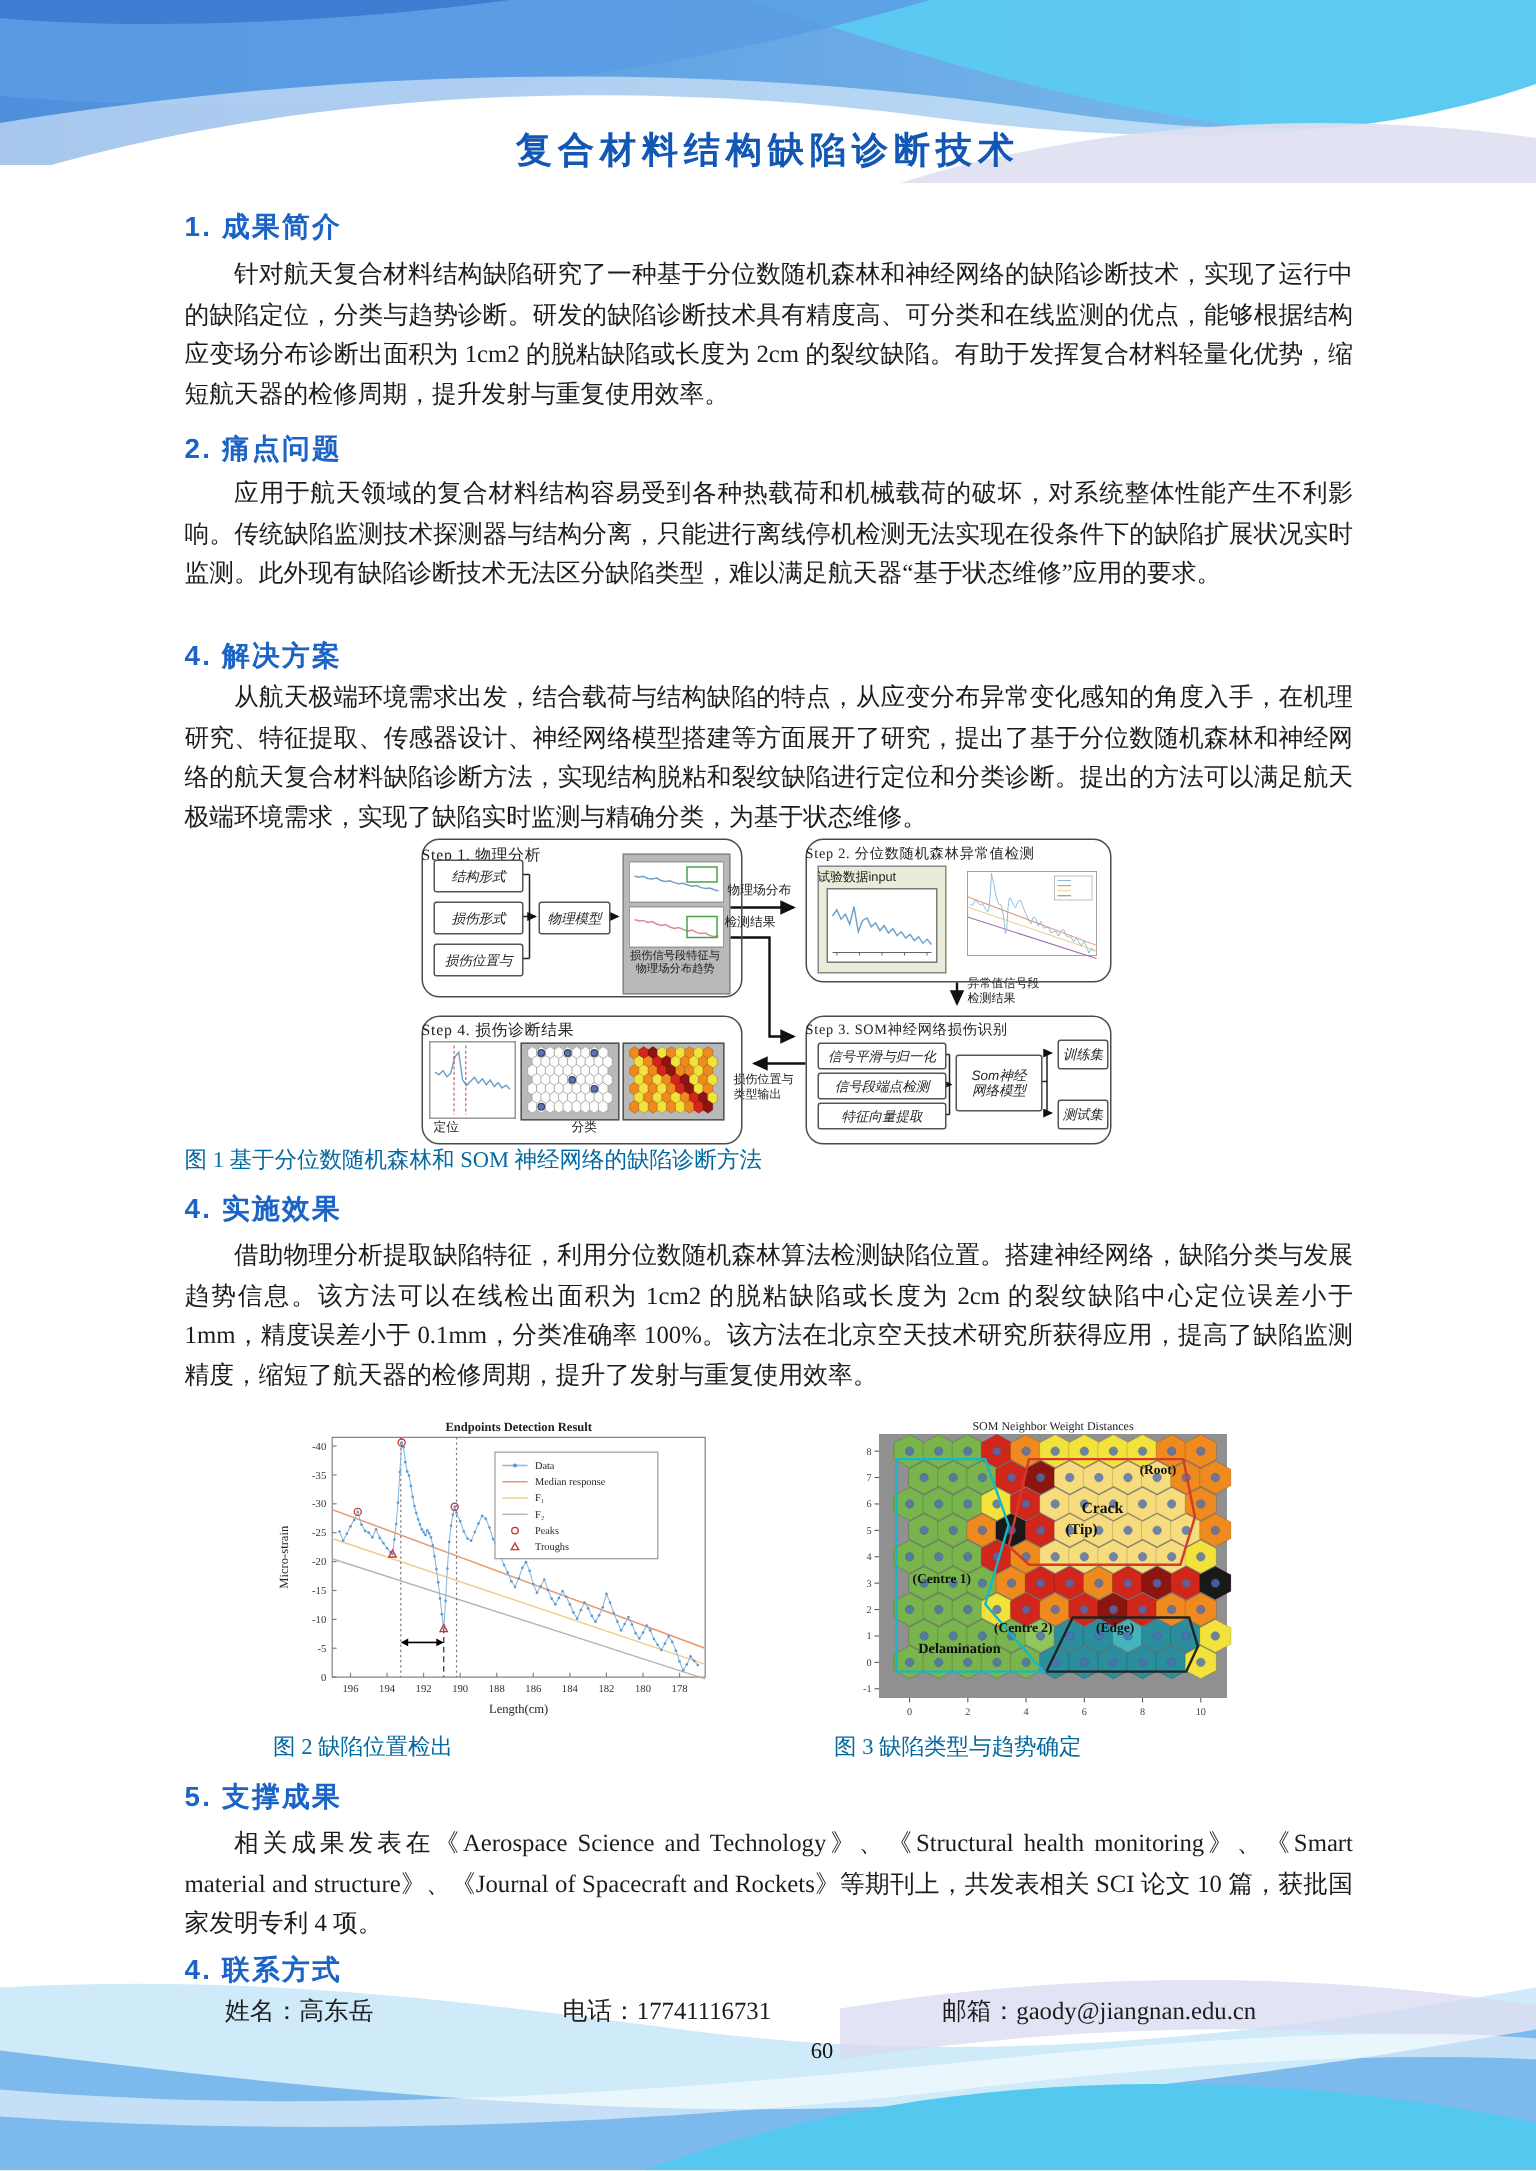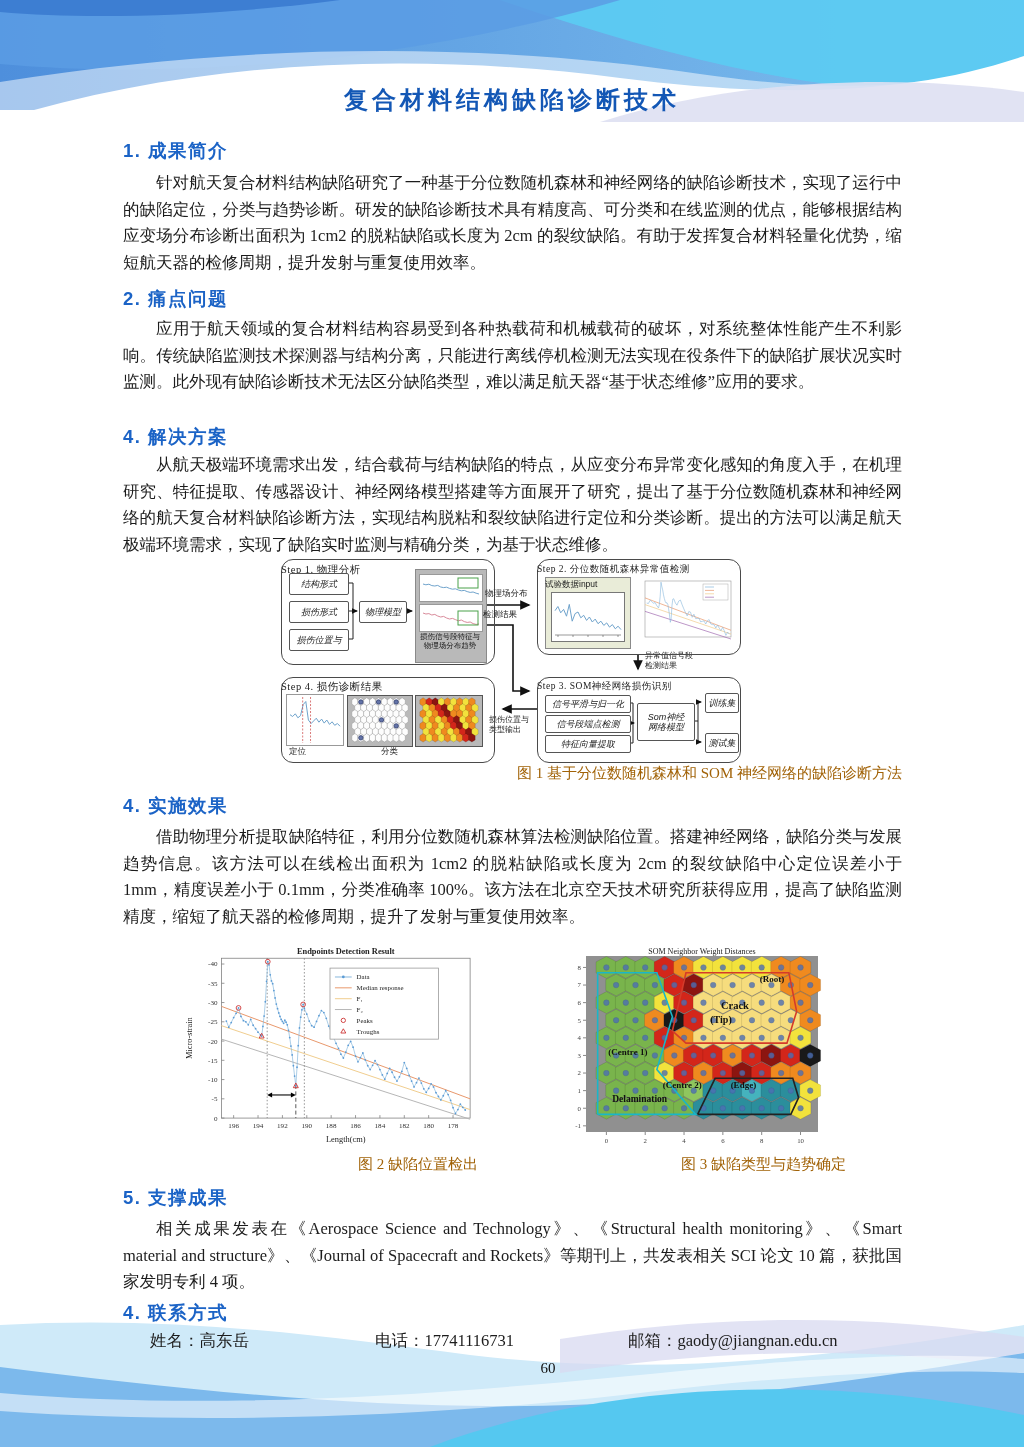--- a/index.html
+++ b/index.html
@@ -10,21 +10,21 @@
   
   .hdr-svg{position:absolute;top:0;left:0;z-index:1;}
   .ftr-svg{position:absolute;left:0;bottom:0;z-index:1;}
   .page-title{position:absolute;top:84px;left:0;width:1024px;text-align:center;z-index:4;
     font-family:"Liberation Sans","DejaVu Sans",sans-serif;font-weight:bold;font-size:24px;
     letter-spacing:4px;color:#1357b5;}
   .sec-h{position:absolute;left:123px;z-index:4;font-family:"Liberation Sans","DejaVu Sans",sans-serif;
     font-weight:bold;font-size:18.5px;letter-spacing:1.5px;color:#1b63c6;}
   .para{position:absolute;left:123px;width:779px;z-index:4;font-size:16.5px;line-height:26.5px;
     text-align:justify;text-indent:2em;}
-  .fig-cap{position:absolute;z-index:4;font-size:15px;text-align:right;color:#a16207;}
+  .fig-cap{position:absolute;z-index:4;font-size:15px;text-align:left;color:#0369a1;}
   
   .flow{z-index:4;font-family:"Liberation Sans","DejaVu Sans",sans-serif;}
   .flow .lines{position:absolute;left:0;top:0;}
   .stepbox{position:absolute;border:1.2px solid #4a4a4a;border-radius:12px;background:transparent;}
   .ftitle{position:absolute;text-align:left;font-size:10.5px;color:#222;
     font-family:Liberation Serif, serif;letter-spacing:0.5px;}
   .nbox{position:absolute;border:1px solid #555;background:#fff;display:flex;align-items:center;
     justify-content:center;text-align:center;font-size:9px;color:#222;line-height:10px;border-radius:2px;font-style:italic;}
   .flbl{position:absolute;font-size:8.5px;color:#222;line-height:9.5px;}
   .pre{white-space:pre-line;}

